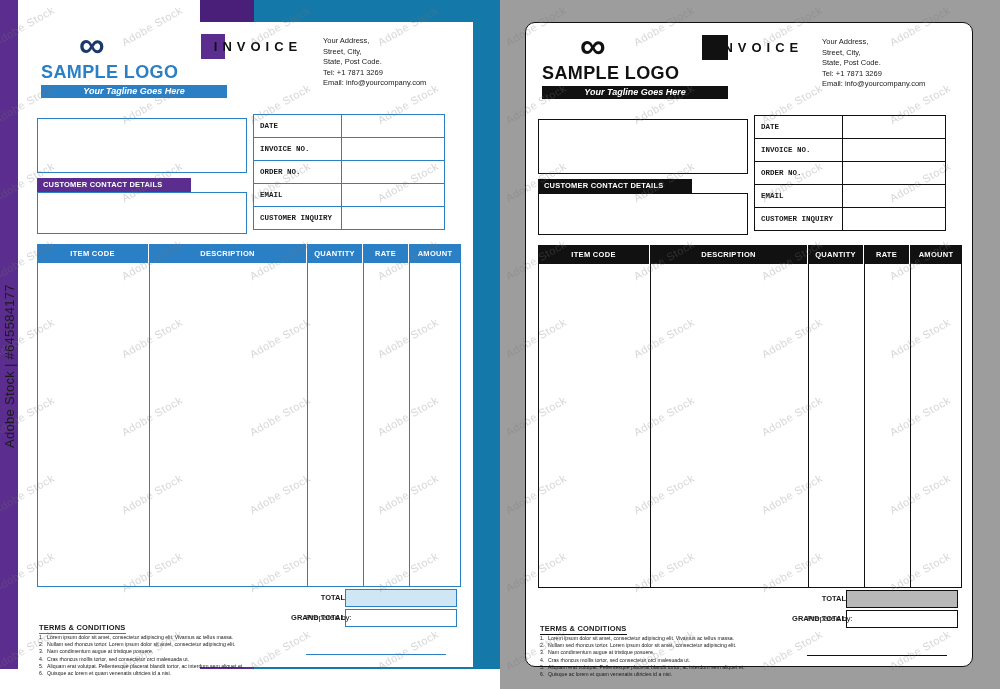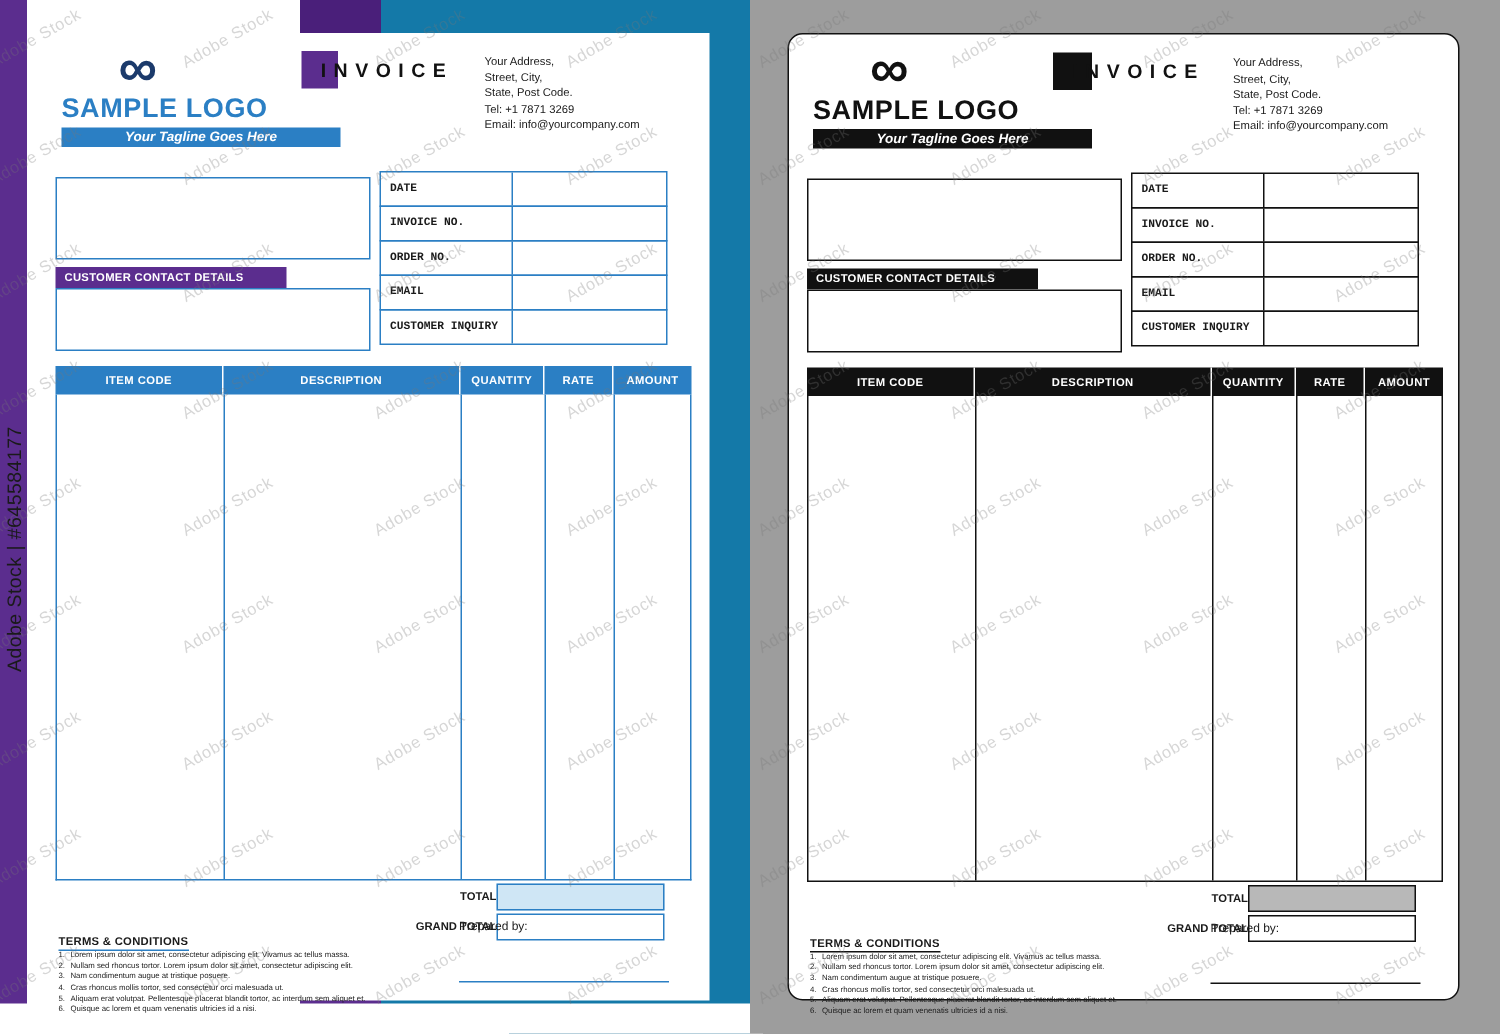--- a/index.html
+++ b/index.html
@@ -112,21 +112,21 @@
     color:#ffffff;font-size:7.5px;font-weight:bold;letter-spacing:.3px;
   }
   .th{
     position:absolute;top:0;bottom:0;display:flex;align-items:center;justify-content:center;
     box-sizing:border-box;
   }
   .tbl-body{position:absolute;left:0;right:0;box-sizing:border-box;}
   .vline{position:absolute;top:0;bottom:0;width:1px;}
 
   .tot-row{
-    position:absolute;right:18px;height:18px;box-sizing:border-box;
+    position:absolute;right:4px;height:18px;box-sizing:border-box;
   }
   .tot-lbl{
     position:absolute;right:108px;top:0;height:18px;line-height:18px;
     font-size:7.5px;font-weight:bold;color:#1a1a1a;text-align:right;width:120px;
   }
   .tot-val{position:absolute;right:0;top:0;width:108px;height:18px;box-sizing:border-box;}
 
   
   .terms-title{
     position:absolute;font-size:7.5px;font-weight:bold;color:#1a1a1a;

